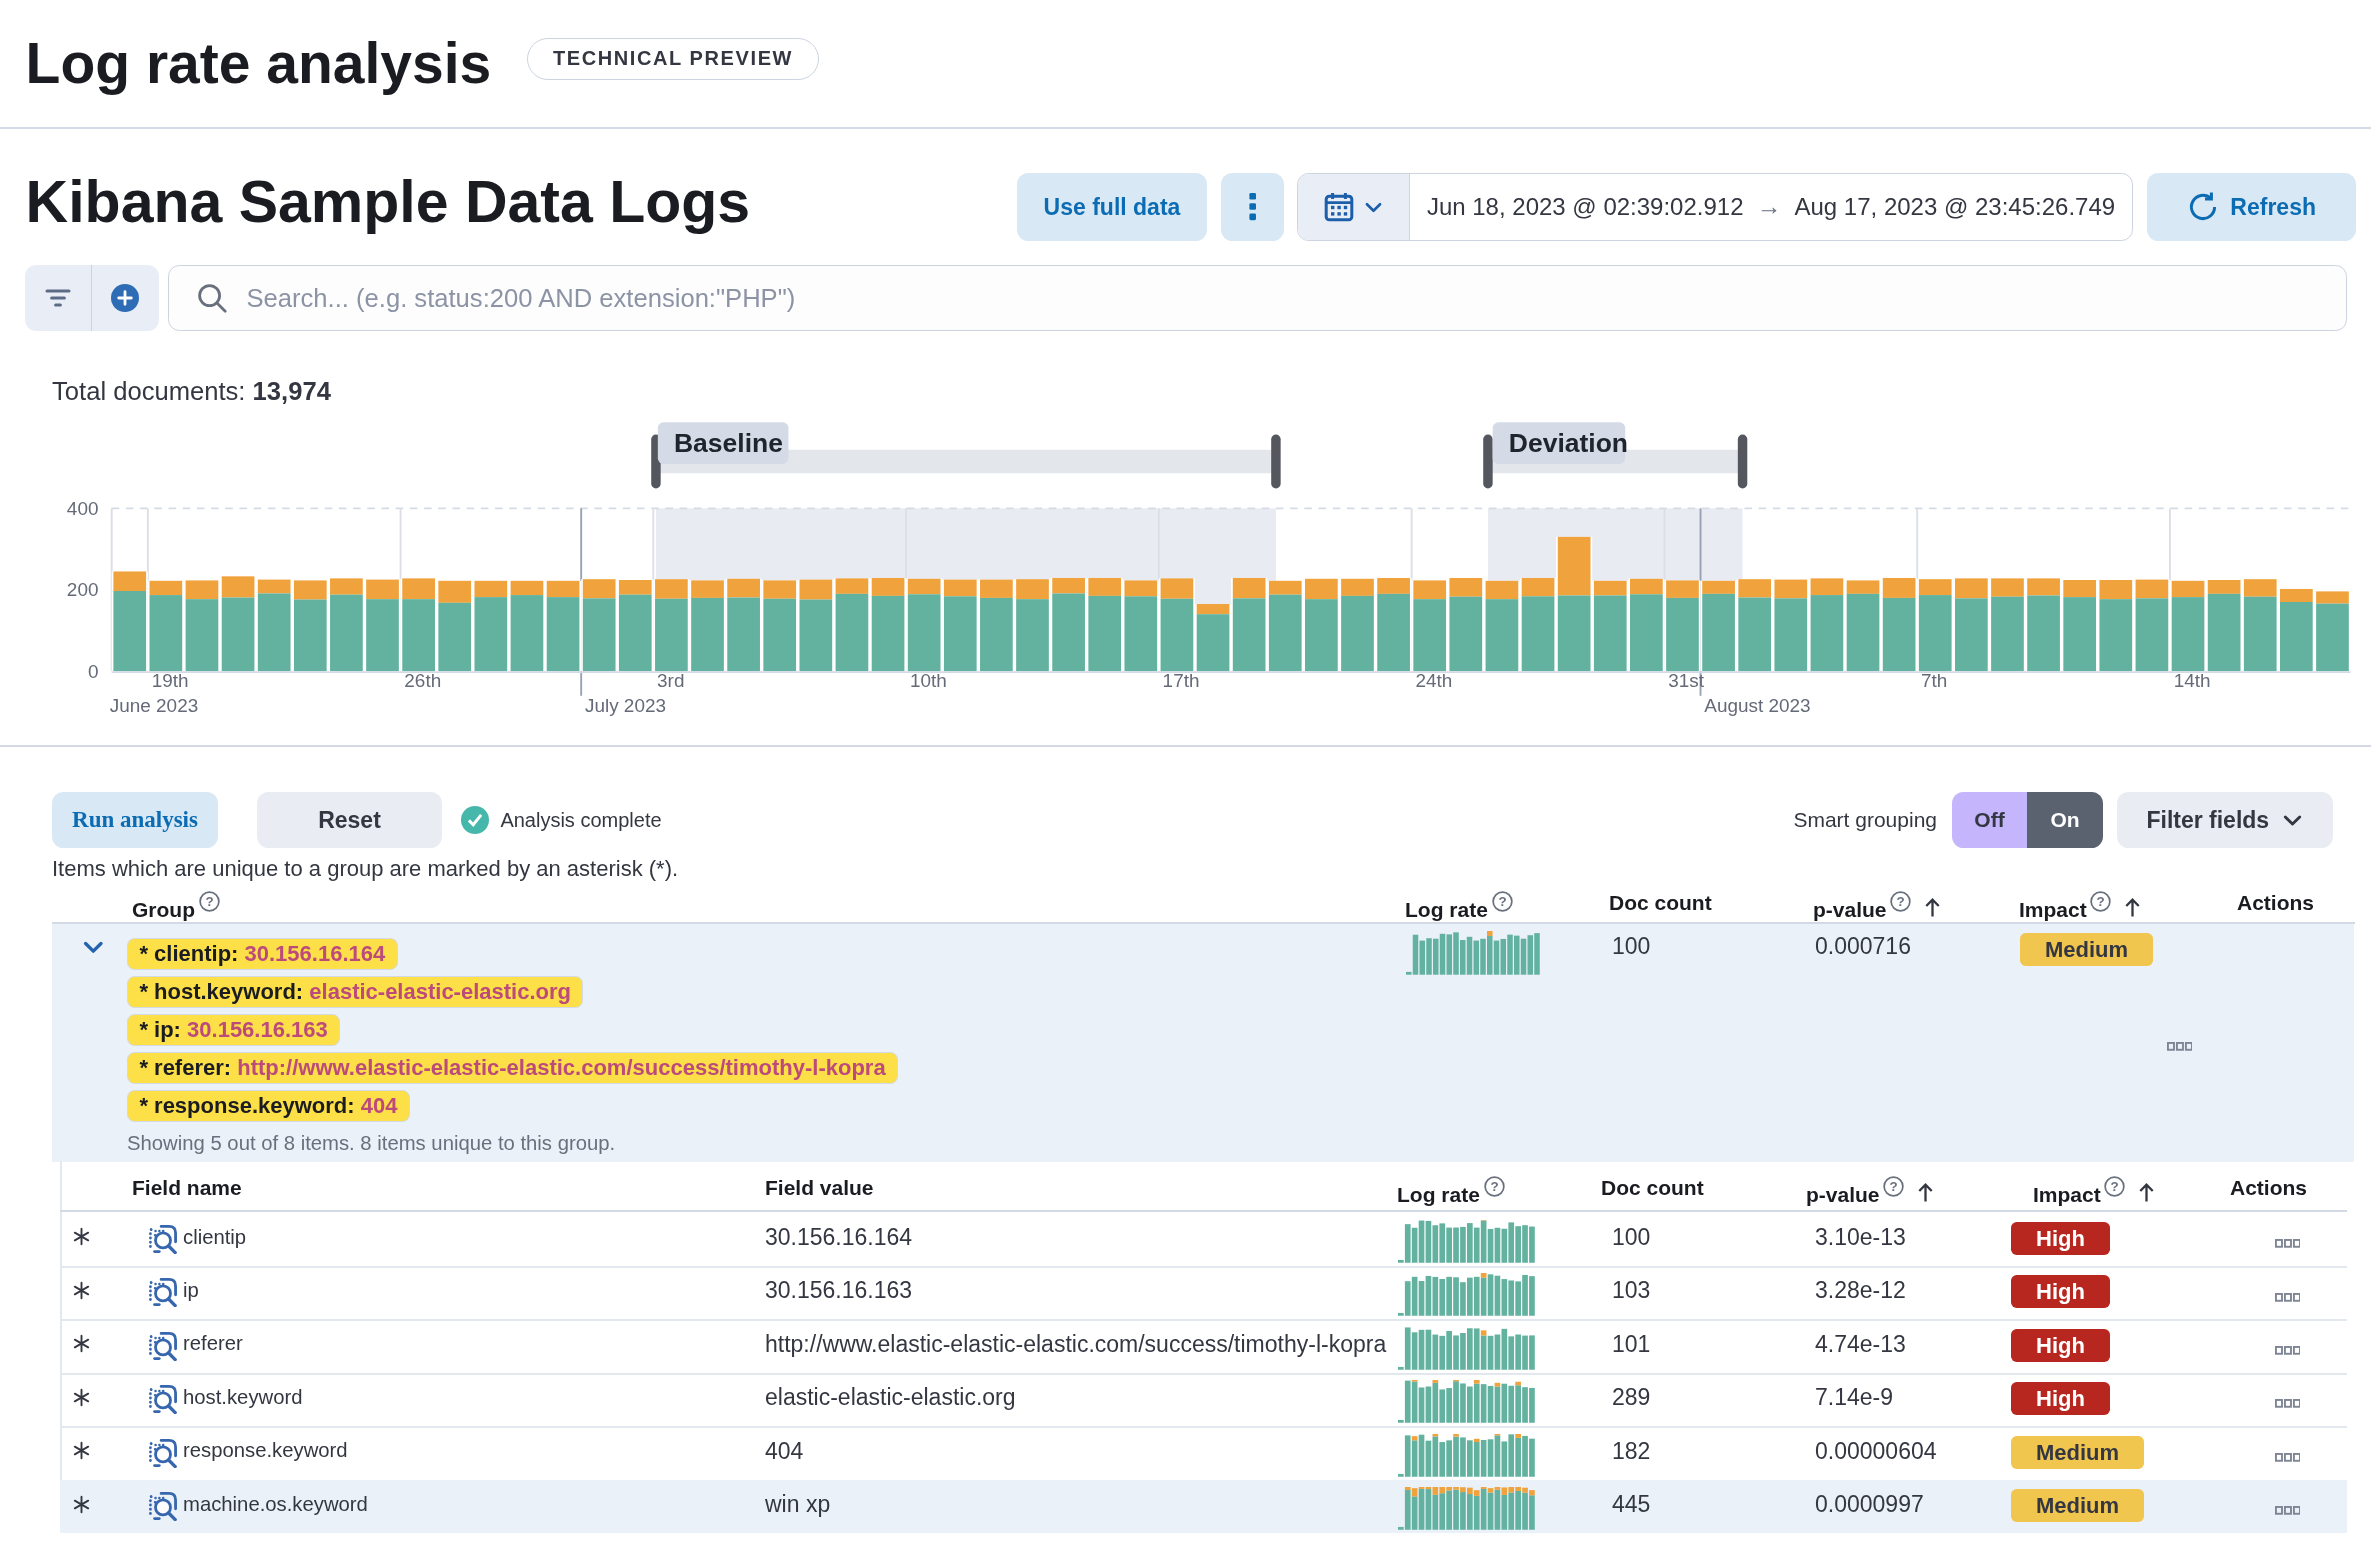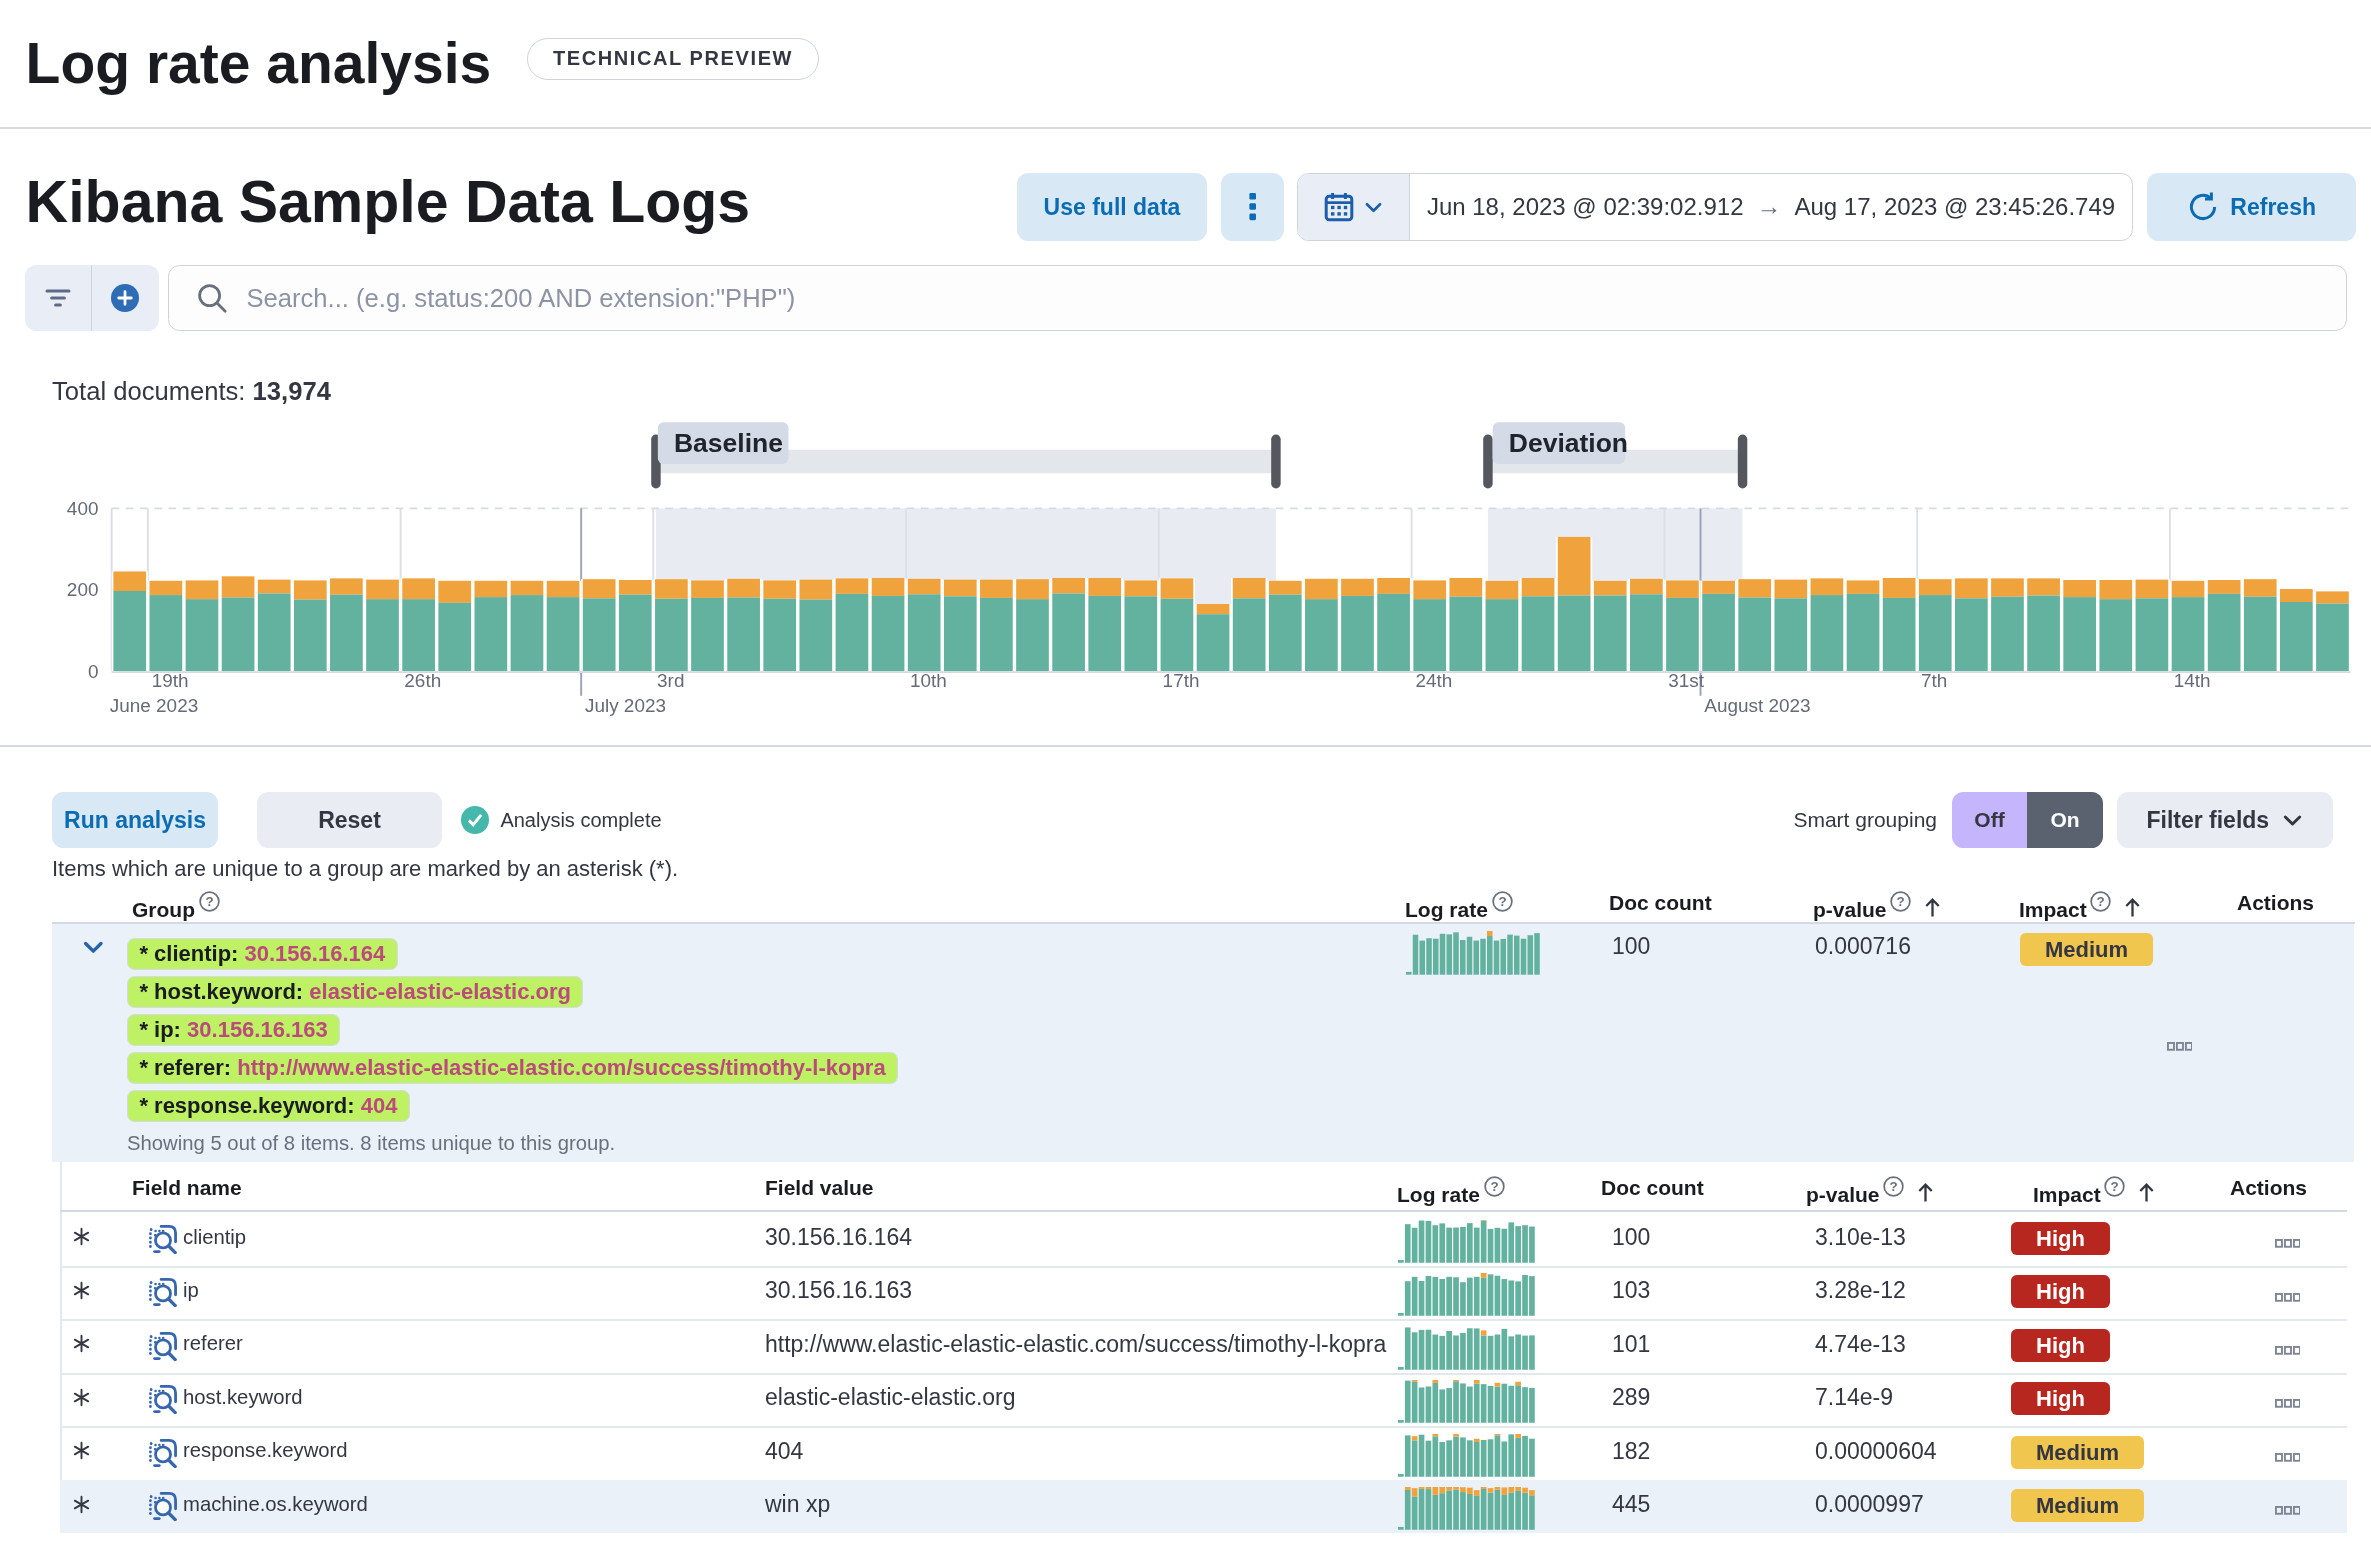--- a/index.html
+++ b/index.html
@@ -7,21 +7,21 @@
 h1 { font-size:57px; font-weight:700; color:#1a1c21; }
 h2 { font-size:59px; font-weight:700; color:#1a1c21; }
 .tpbadge { display:inline-block; border:1.9px solid #cdd4e0; border-radius:21px; padding:0 24.6px; height:42px; line-height:39px; font-size:20px; font-weight:700; letter-spacing:0.08em; color:#343741; vertical-align:18px; margin-left:36px; background:#fff;}
 .hr { position:absolute; left:0; right:0; height:1.9px; background:#d3dae6; }
 .btn { display:flex; align-items:center; justify-content:center; border-radius:11.4px; font-weight:700; font-size:23px; white-space:nowrap; }
 .btn-blue { background:#d9e8f5; color:#0b6cb3; }
 .btn-gray { background:#e9edf3; color:#343741; }
 .hdr { font-weight:700; font-size:21px; color:#1a1c21; white-space:nowrap; }
 .q { vertical-align:4.7px; margin-left:3.8px; }
 .au { vertical-align:-1.9px; margin-left:9.5px; }
-.badge { display:inline-block; height:32px; line-height:30px; border-radius:7.6px; padding:0 11.4px; font-size:22px; font-weight:700; background:#bef264; border:1.9px solid #d3dae6; color:#1a1c21; white-space:nowrap; }
+.badge { display:inline-block; height:32px; line-height:30px; border-radius:7.6px; padding:0 11.4px; font-size:22px; font-weight:700; background:#fde047; border:1.9px solid #d3dae6; color:#1a1c21; white-space:nowrap; }
 .badge .v { color:#bc4a7b; }
 .impact { display:inline-block; height:33px; line-height:33px; border-radius:5.7px; padding:0 25px; font-size:22px; font-weight:700; }
 .imp-high { background:#b7271f; color:#fff; }
 .imp-med { background:#f1c64f; color:#343741; }
 .cell { position:absolute; font-size:23px; color:#343741; white-space:nowrap; }
 .scell { position:absolute; font-size:20.3px; color:#343741; white-space:nowrap; }
 .vcell { position:absolute; font-size:23px; color:#343741; white-space:nowrap; }
 </style></head><body>
 <div id="page">
     <div class="abs" style="left:25.6px; top:30px;"><h1 style="display:inline;">Log rate analysis</h1><span class="tpbadge">TECHNICAL PREVIEW</span></div>
@@ -311,21 +311,21 @@
         <text x="1228.3" y="296" font-size="20" fill="#646a77">17th</text>
         <text x="1495.4" y="296" font-size="20" fill="#646a77">24th</text>
         <text x="1762.5" y="296" font-size="20" fill="#646a77">31st</text>
         <text x="2029.5" y="296" font-size="20" fill="#646a77">7th</text>
         <text x="2296.5" y="296" font-size="20" fill="#646a77">14th</text>
         <text x="116.0" y="322" font-size="20" fill="#646a77">June 2023</text>
         <text x="618.0" y="322" font-size="20" fill="#646a77">July 2023</text>
         <text x="1800.6" y="322" font-size="20" fill="#646a77">August 2023</text>
       </svg></div>
     <div class="hr" style="top:745px;"></div>
-    <div class="abs btn btn-blue" style="left:52px; top:792px; width:166px; height:56px;">Run analysis</div>
+    <div class="abs btn btn-blue" style="left:52px; top:792px; width:166px; height:56px;font-family:Liberation Serif, serif;">Run analysis</div>
     <div class="abs btn btn-gray" style="left:257px; top:792px; width:185px; height:56px;">Reset</div>
     <div class="abs" style="left:461px; top:792px; height:56px; display:flex; align-items:center; gap:11.4px;">
       <svg width="28" height="28" viewBox="0 0 32 32">
         <circle cx="16" cy="16" r="16" fill="#45b8ab"></circle>
         <path d="M9 16.4 L14 21.4 L23 10.2" fill="none" stroke="#fff" stroke-width="3.4"></path>
       </svg>
       <span style="font-size:20px;">Analysis complete</span>
     </div>
     <div class="abs" style="right:435px; top:792px; height:56px; display:flex; align-items:center; font-size:21px; white-space:nowrap;">Smart grouping</div>
     <div class="abs" style="left:1952px; top:792px; height:56px; display:flex; border-radius:11.4px; overflow:hidden; font-weight:700; font-size:21px;">

